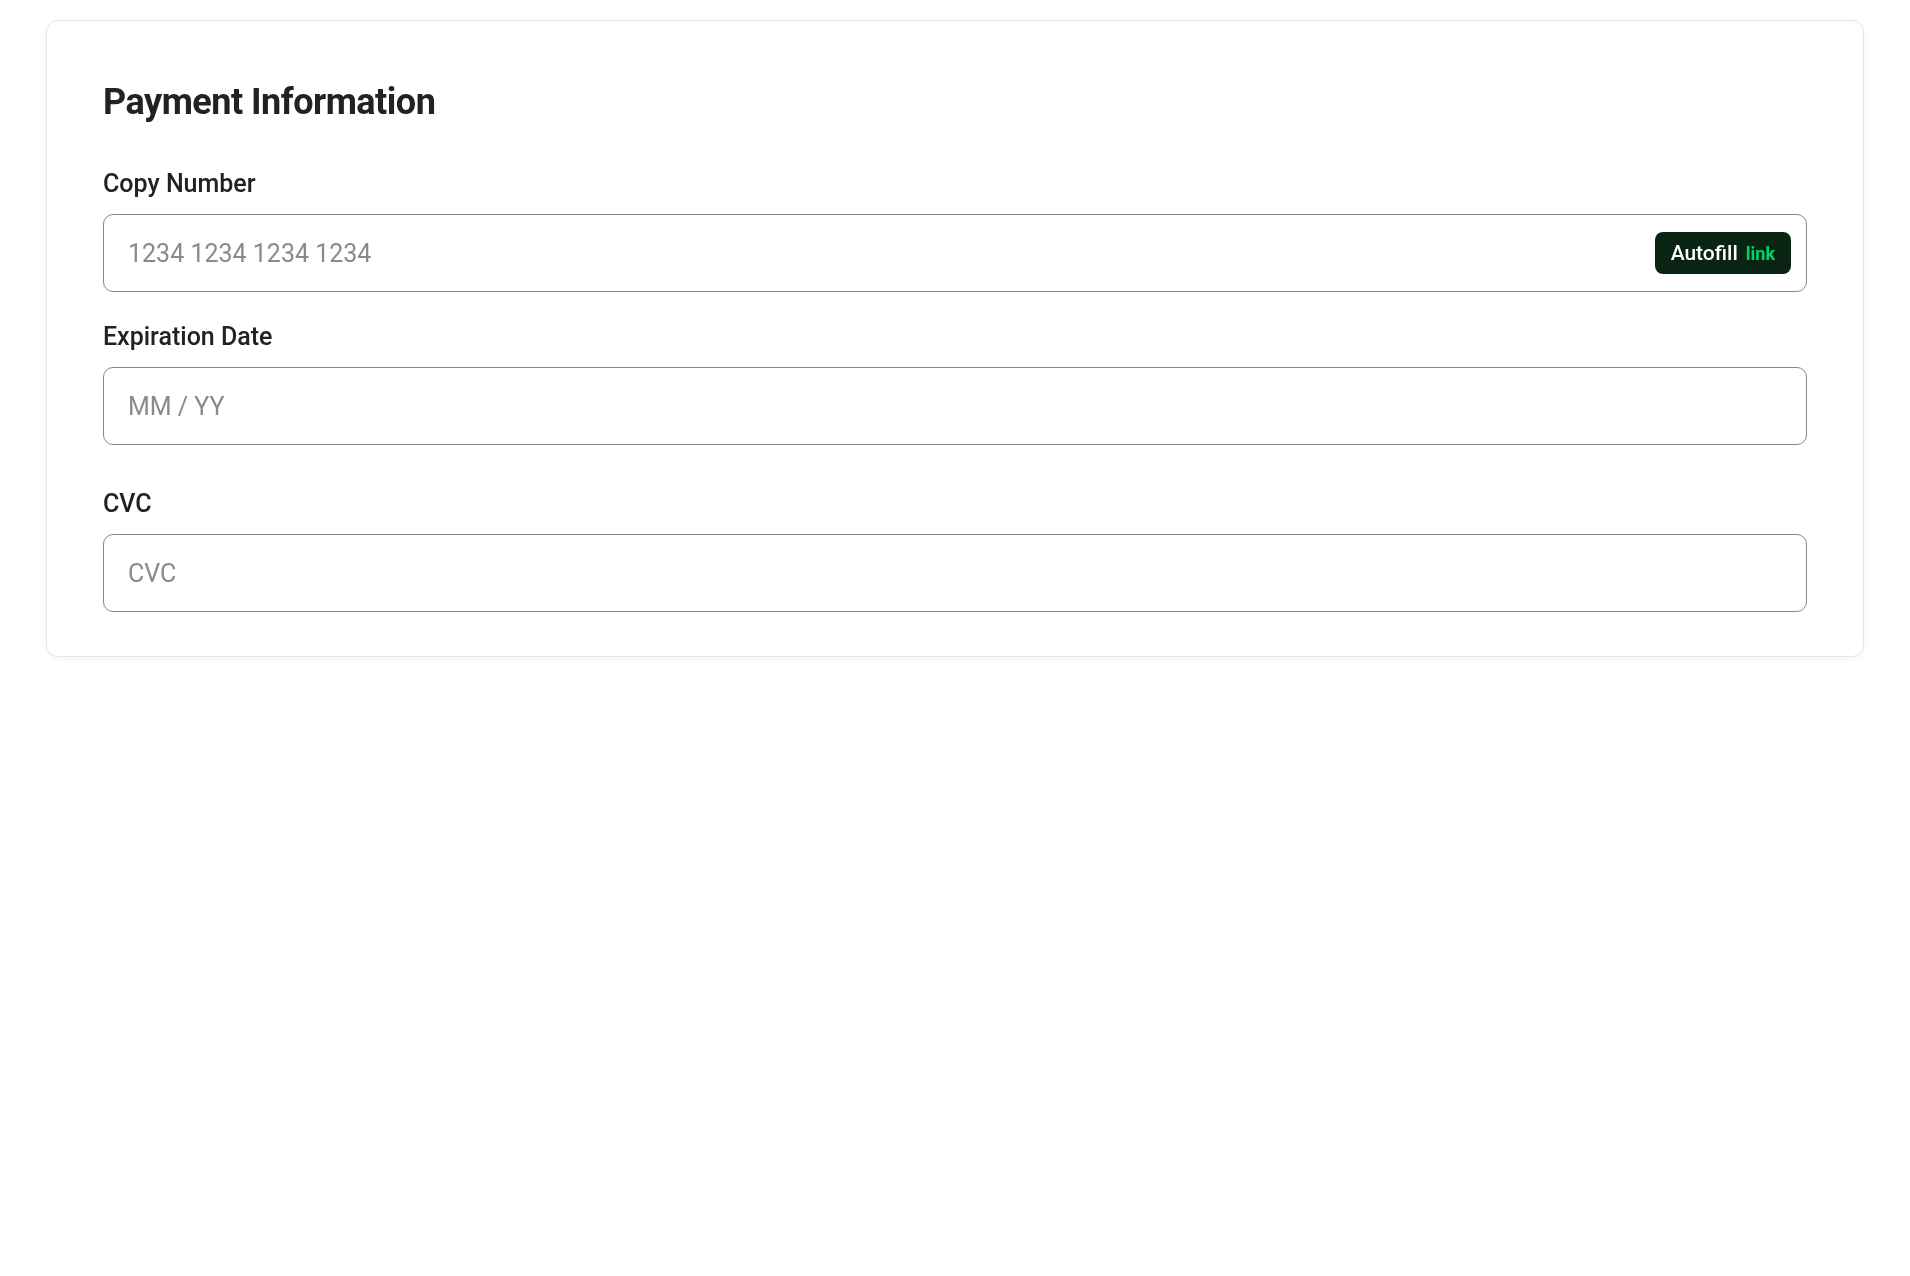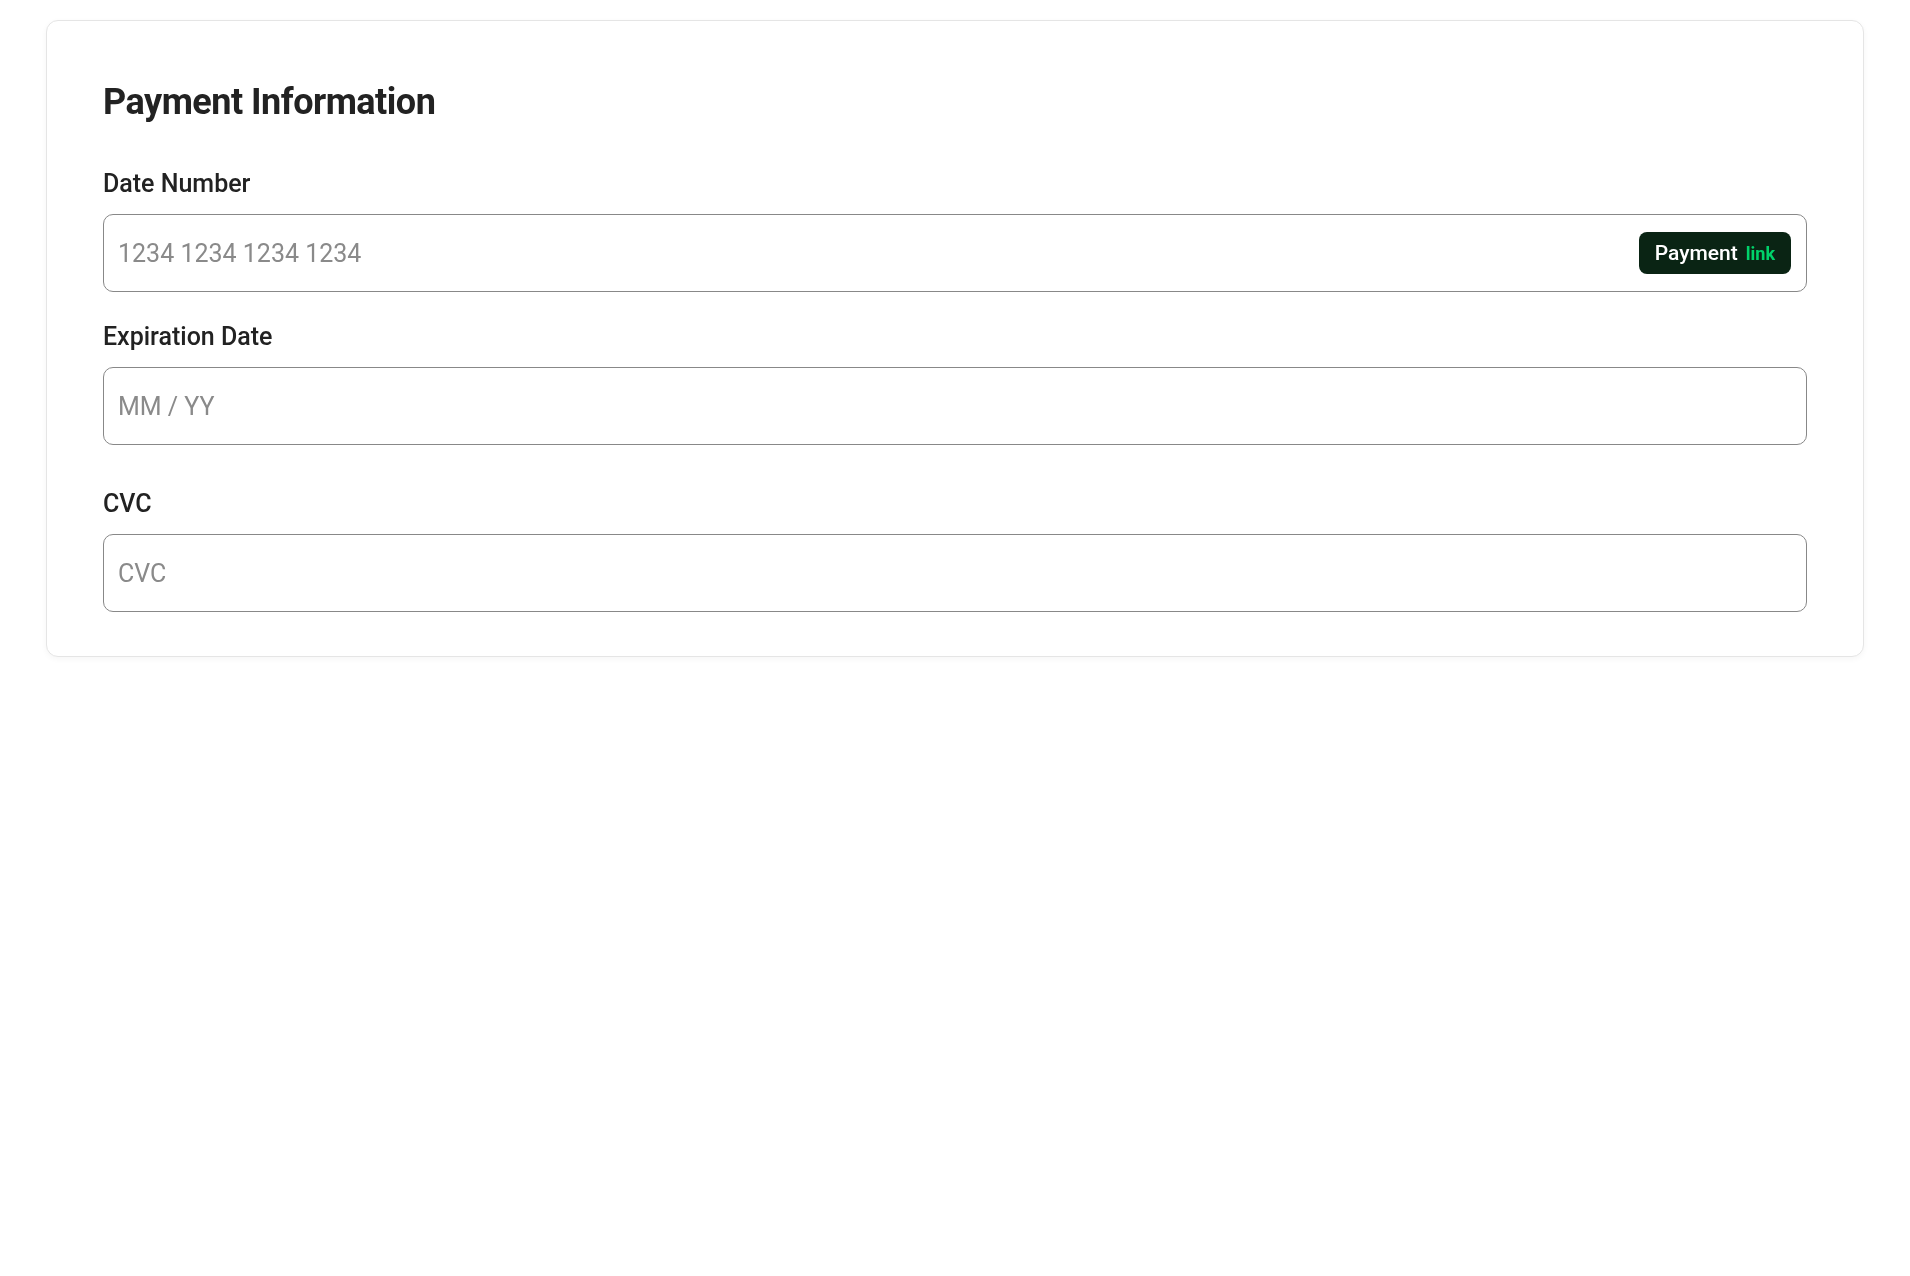--- a/index.html
+++ b/index.html
@@ -69,21 +69,21 @@
       margin-bottom: 16px;
     }
     .input-wrapper {
       position: relative;
     }
     .text-input {
       width: 100%;
       height: 78px;
       border: 1.5px solid #888888;
       border-radius: 10px;
-      padding: 0 14px;
+      padding: 0 24px;
       font-size: 25px;
       color: #222222;
       background: #ffffff;
       font-family: inherit;
     }
     .text-input::placeholder {
       color: #8a8a8a;
     }
     .autofill-button {
       position: absolute;
@@ -126,25 +126,25 @@
 </head>
 <body>
 
 <div class="container">
 
 
   <div class="card card-payment">
     <h2 class="card-title">Payment Information</h2>
 
     <div class="field-group">
-      <label class="field-label">Date Number</label>
+      <label class="field-label">Copy Number</label>
       <div class="input-wrapper">
         <input type="text" class="text-input" placeholder="1234 1234 1234 1234" style="">
         <button class="autofill-button">
-          <span class="autofill-text">Payment</span>
+          <span class="autofill-text">Autofill</span>
           <span class="autofill-link">link</span>
         </button>
       </div>
     </div>
 
     <div class="two-col">
       <div class="field-group">
         <label class="field-label">Expiration Date</label>
         <input type="text" class="text-input" placeholder="MM / YY" style="">
       </div>

